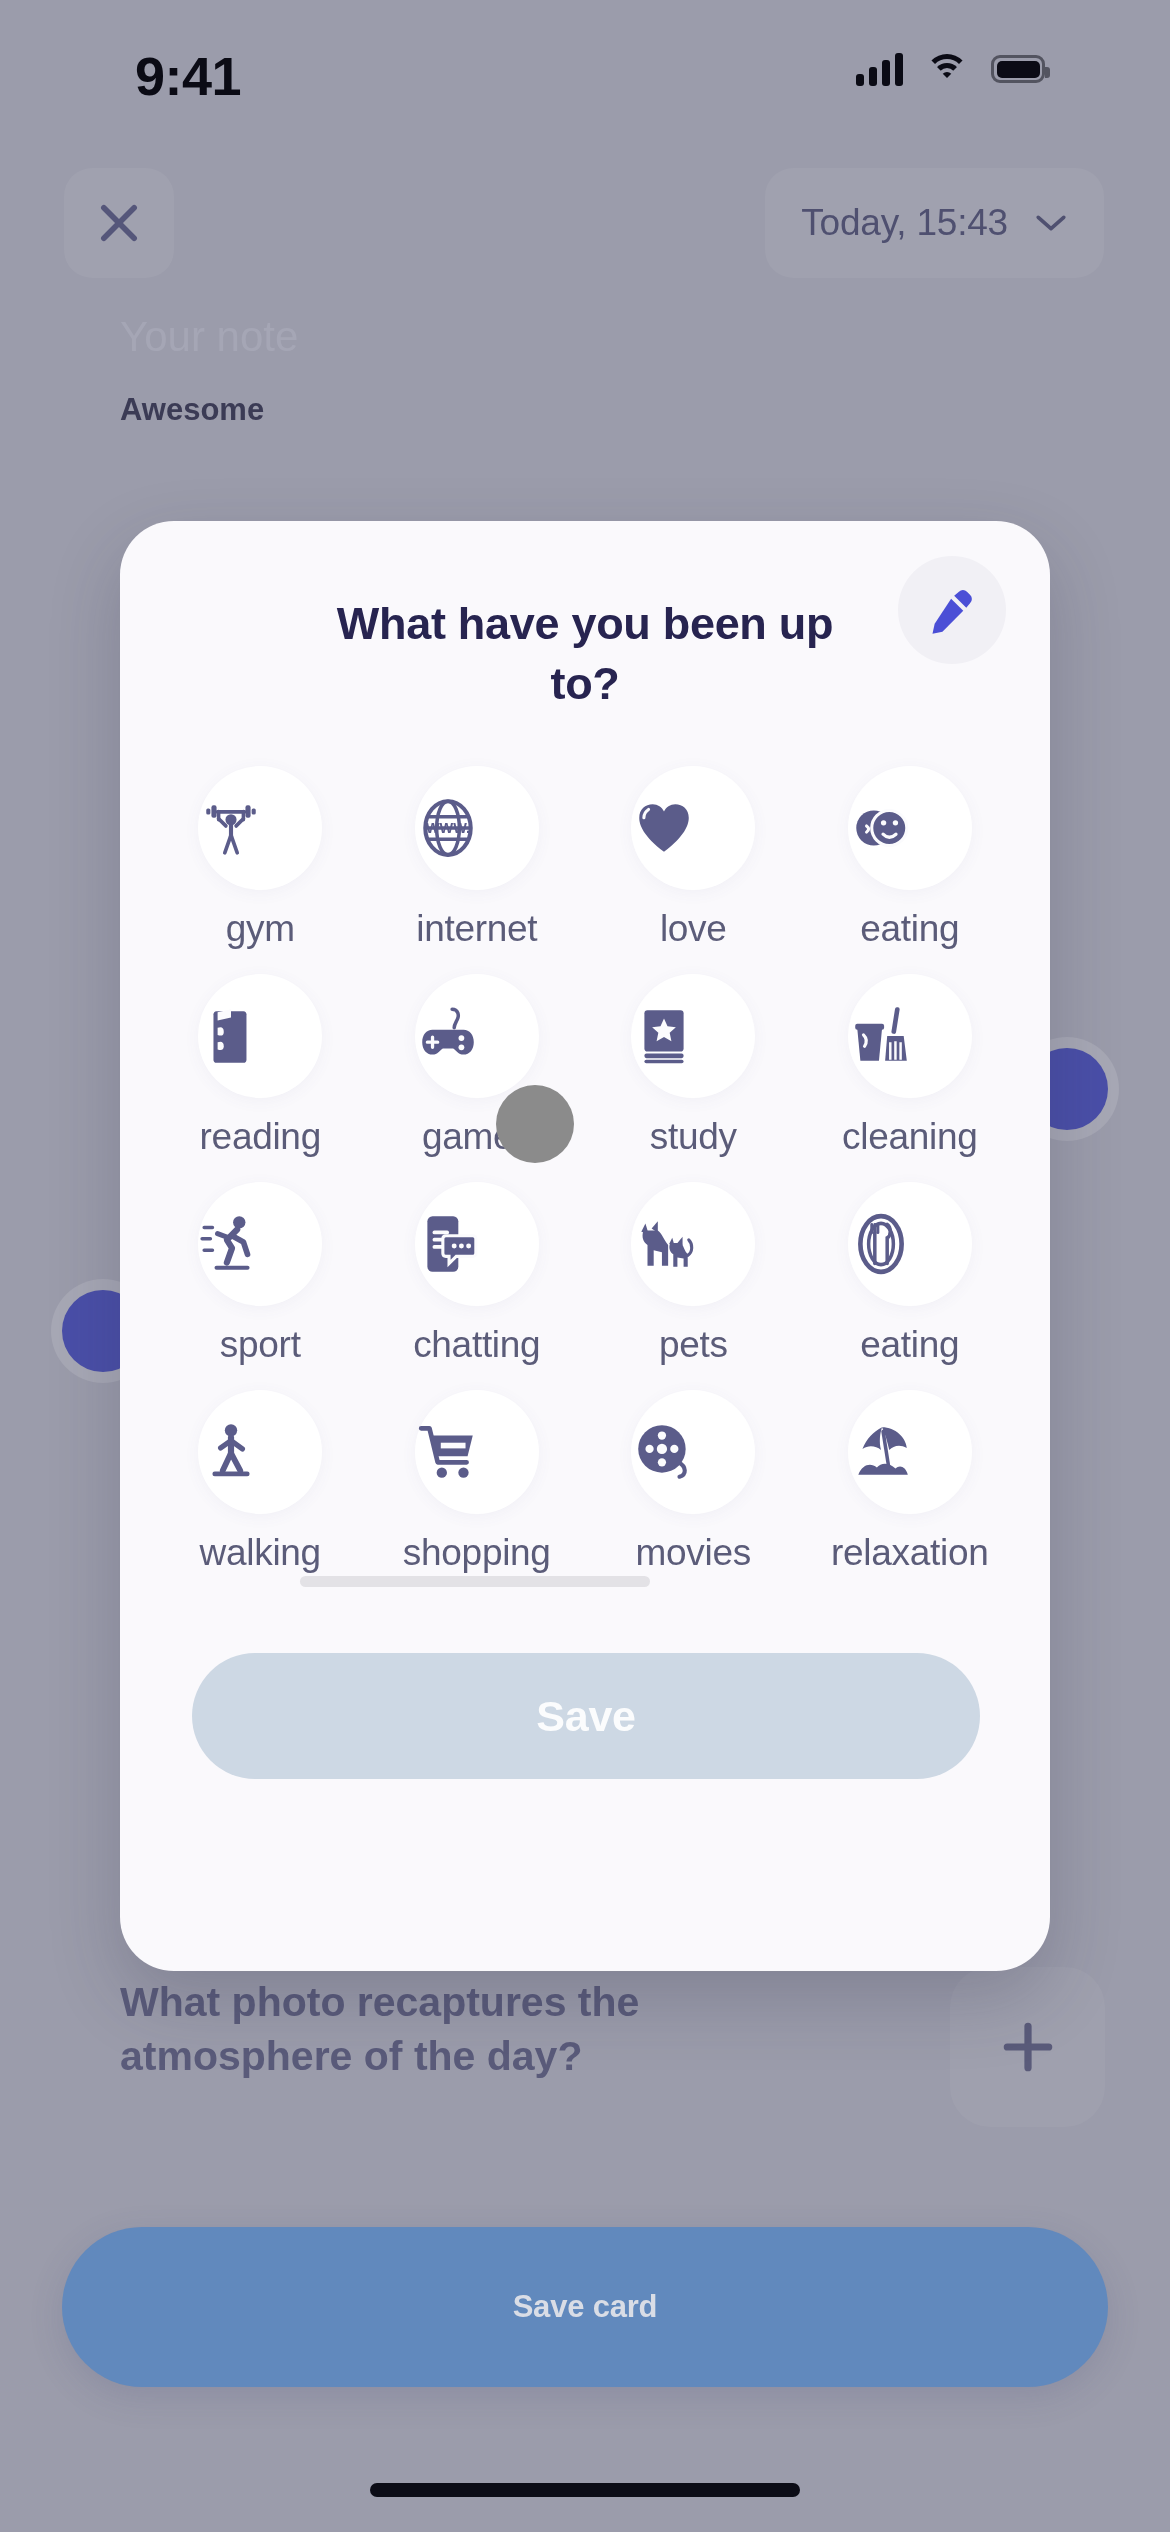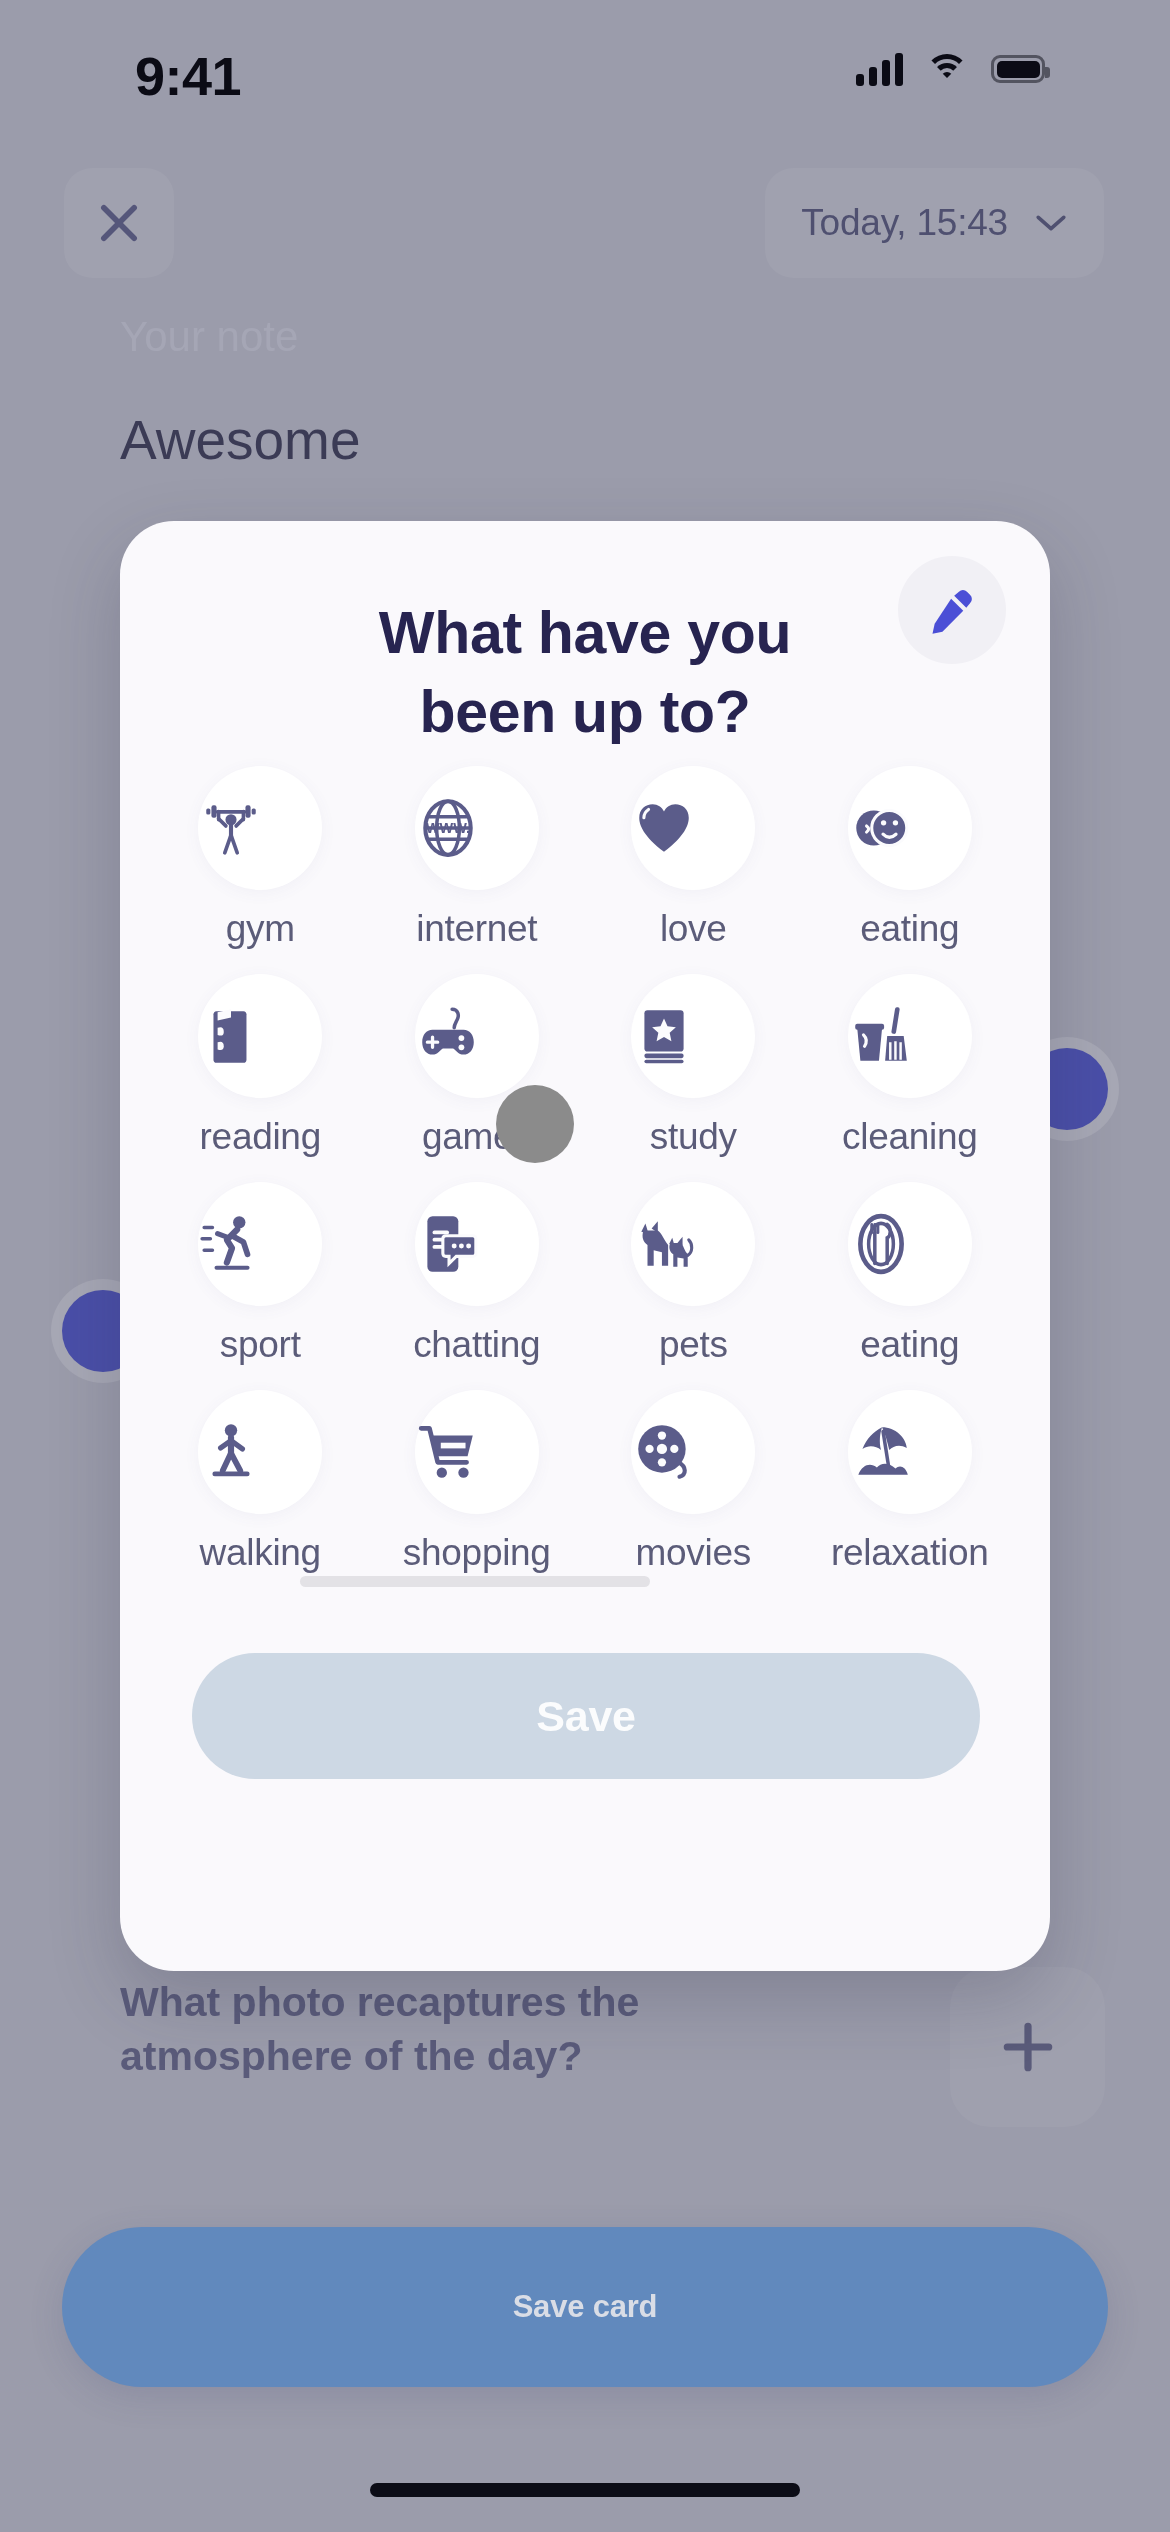--- a/index.html
+++ b/index.html
@@ -63,22 +63,22 @@
     display:flex; align-items:center; justify-content:center; gap:26px; padding:0 36px;
   }
   #date-label { font-size:37px; color:#4f5070; font-weight:400; letter-spacing:-0.2px; }
   #date-chevron svg { width:34px; height:22px; display:block; }
 
   #note-label {
     position:absolute; left:120px; top:313px;
     font-size:42px; color:#a5a6b5; font-weight:400;
   }
   #note-value {
-    position:absolute; left:120px; top:408px;
-    font-size:55px; color:#3b3b55; font-weight:400;
+    position:absolute; left:120px; top:392px;
+    font-size:31px; color:#3b3b55; font-weight:700;
   }
 
   
   #photo-question {
     position:absolute; left:120px; top:1975px; width:640px;
     font-size:41px; line-height:1.32; color:#5a5b7a; font-weight:700;
   }
   #add-photo-btn {
     position:absolute; left:950px; top:1967px; width:155px; height:160px;
     border-radius:40px; background:rgba(255,255,255,0.045);
@@ -109,21 +109,21 @@
 
   
   #modal {
     position:absolute; left:120px; top:521px; width:930px; height:1450px;
     background:#faf9fc; border-radius:54px;
     box-shadow:0 28px 70px rgba(40,42,70,0.22);
     z-index:10; overflow:hidden;
   }
   #modal-title {
     position:absolute; left:190px; top:73px; width:550px;
-    text-align:center; font-size:59px; line-height:1.34;
+    text-align:center; font-size:45px; line-height:1.34;
     font-weight:700; color:#272450; letter-spacing:-0.3px;
   }
   #edit-btn {
     position:absolute; right:44px; top:35px; width:108px; height:108px;
     border-radius:50%; background:#f1f0f5;
     display:flex; align-items:center; justify-content:center;
   }
   #edit-btn svg { width:52px; height:52px; }
 
   #activity-grid {

